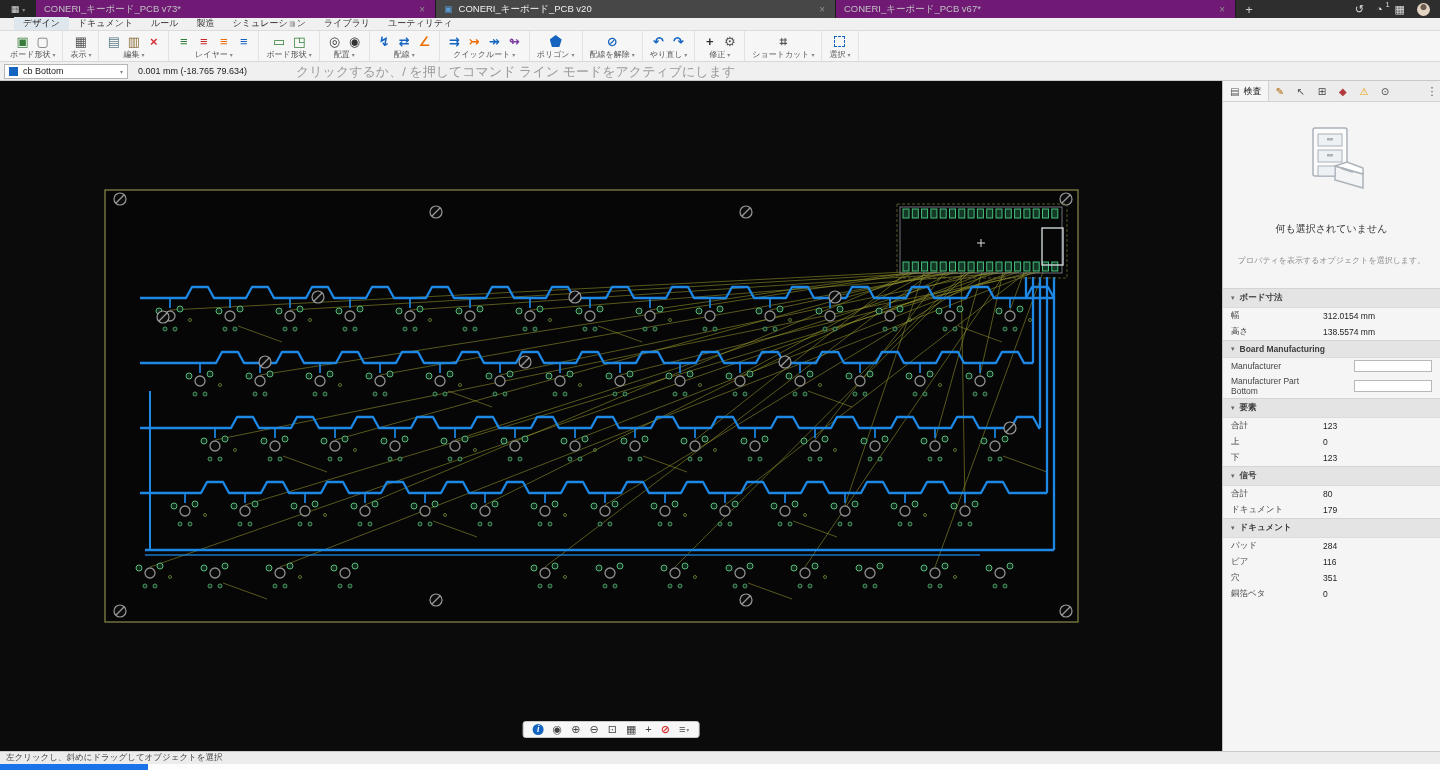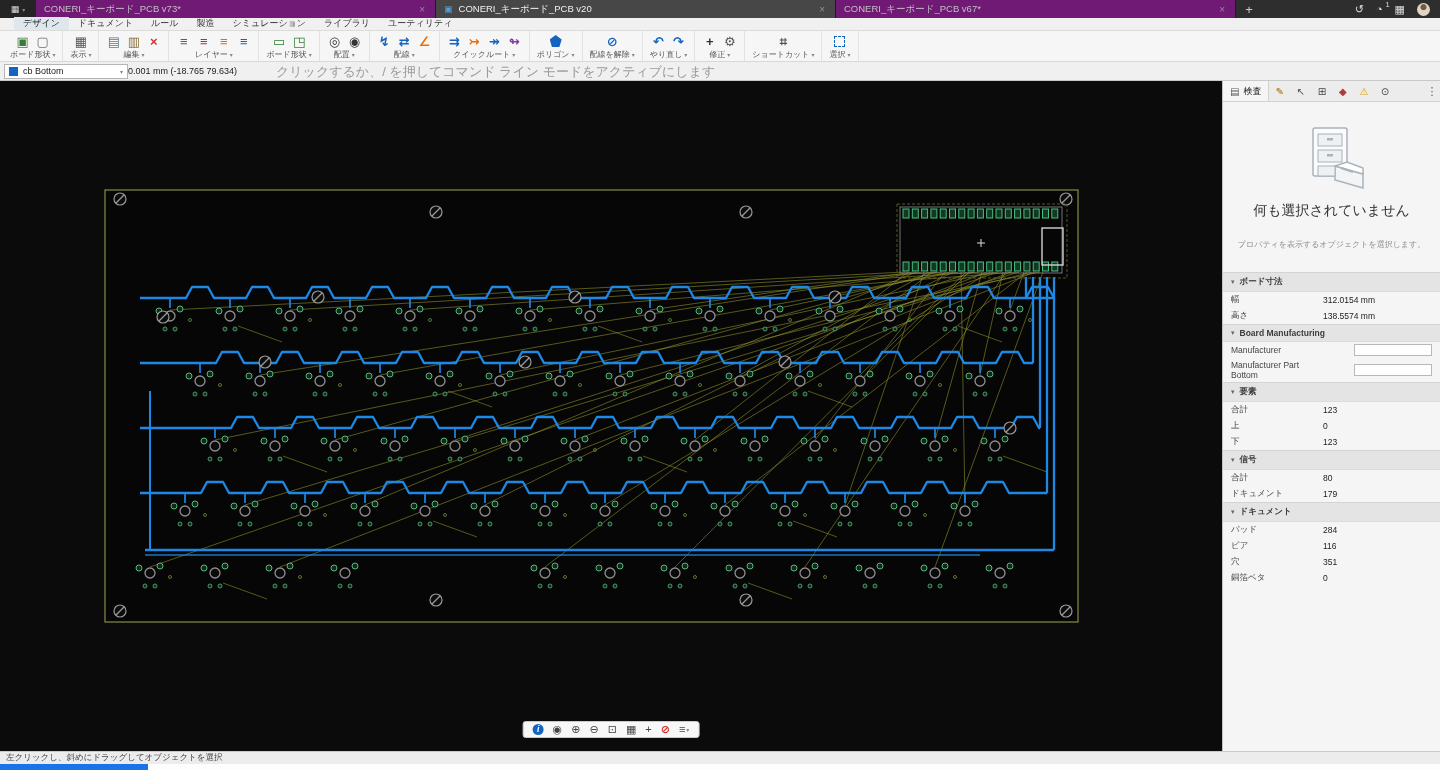--- a/index.html
+++ b/index.html
@@ -28,21 +28,21 @@
   .toolbar{height:31px;background:#f6f6f6;display:flex;align-items:stretch;border-bottom:1px solid #d8d8d8;padding-left:3px}
   .tgroup{display:flex;flex-direction:column;align-items:center;justify-content:space-between;padding:2px 7px 1px;border-right:1px solid #e2e2e2}
   .tgroup-icons{display:flex;gap:5px;align-items:center;height:16px}
   .ticon{min-width:15px;height:15px;display:flex;align-items:center;justify-content:center;font-size:13px;line-height:1;font-weight:bold}
   .tgroup-label{font-size:8px;color:#555;display:flex;gap:2px;align-items:center;white-space:nowrap}
   .caret{font-size:6px;color:#888}
   .pent{width:12px;height:12px;clip-path:polygon(50% 0,100% 38%,81% 100%,19% 100%,0 38%)}
   .dashedrect{width:11px;height:11px;border:1.5px dashed #1565c0}
 
   
-  .cmdbar{height:19px;background:#f0f0f0;display:flex;align-items:center;padding:0 4px;border-bottom:1px solid #c9c9c9}
+  .cmdbar{height:19px;background:#f0f0f0;display:flex;align-items:center;gap:10px;padding:0 4px;border-bottom:1px solid #c9c9c9}
   .layer-select{width:124px;height:15px;background:#fff;border:1px solid #b5b5b5;display:flex;align-items:center;gap:5px;padding:0 4px;font-size:9px;color:#222}
   .layer-select .caret{margin-left:auto}
   .swatch{width:9px;height:9px;flex:0 0 auto}
   .coords{font-size:9px;color:#222;width:148px;white-space:nowrap}
   .cmdinput{flex:1;height:15px;border:none;background:transparent;font-size:13px;color:#333;outline:none;margin-right:230px}
   .cmdinput::placeholder{color:#9a9a9a}
 
   
   .main{display:flex;height:670px}
   .canvas{position:relative;width:1222px;height:670px;background:#0b0b0b;flex:0 0 auto}
@@ -54,21 +54,21 @@
 
   
   .rightpanel{width:218px;background:#f5f5f5;border-left:1px solid #c4c4c4;display:flex;flex-direction:column;overflow:hidden}
   .ptabs{height:21px;display:flex;align-items:stretch;background:#ececec;border-bottom:1px solid #d2d2d2}
   .ptab{display:flex;align-items:center;gap:4px;padding:0 7px;background:#f5f5f5;border-right:1px solid #d2d2d2;font-size:9px;color:#222}
   .ptab .picon-g{font-size:10px;color:#555}
   .pibtn{width:21px;display:flex;align-items:center;justify-content:center;font-size:10px}
   .poverflow{margin-left:auto;width:16px;display:flex;align-items:center;justify-content:center;color:#555;font-size:11px}
   .pempty{text-align:center;padding:20px 12px 12px}
   .pempty .cab{display:inline-block}
-  .pempty .title{font-size:14px;color:#333;margin-top:0}
+  .pempty .title{font-size:10px;color:#333;margin-top:20px}
   .pempty .subtitle{font-size:8px;color:#8d8d8d;margin-top:19px}
   .psections{margin-top:10px}
   .psection-header{background:#e4e4e4;padding:3px 8px;font-size:8.5px;font-weight:bold;color:#3c3c3c;display:flex;gap:5px;align-items:center;border-top:1px solid #d4d4d4;border-bottom:1px solid #dcdcdc}
   .psection-header .caret{font-size:7px;color:#666}
   .prow{display:flex;align-items:center;padding:2px 8px;font-size:8.5px;color:#333;min-height:14px}
   .prow .plabel{width:92px;flex:0 0 auto;color:#444}
   .prow .pvalue{flex:1;color:#222}
   .prow input{width:78px;height:12px;border:1px solid #b8b8b8;background:#fff;margin-left:auto;font-size:8px;padding:0 2px;outline:none}
 
   

